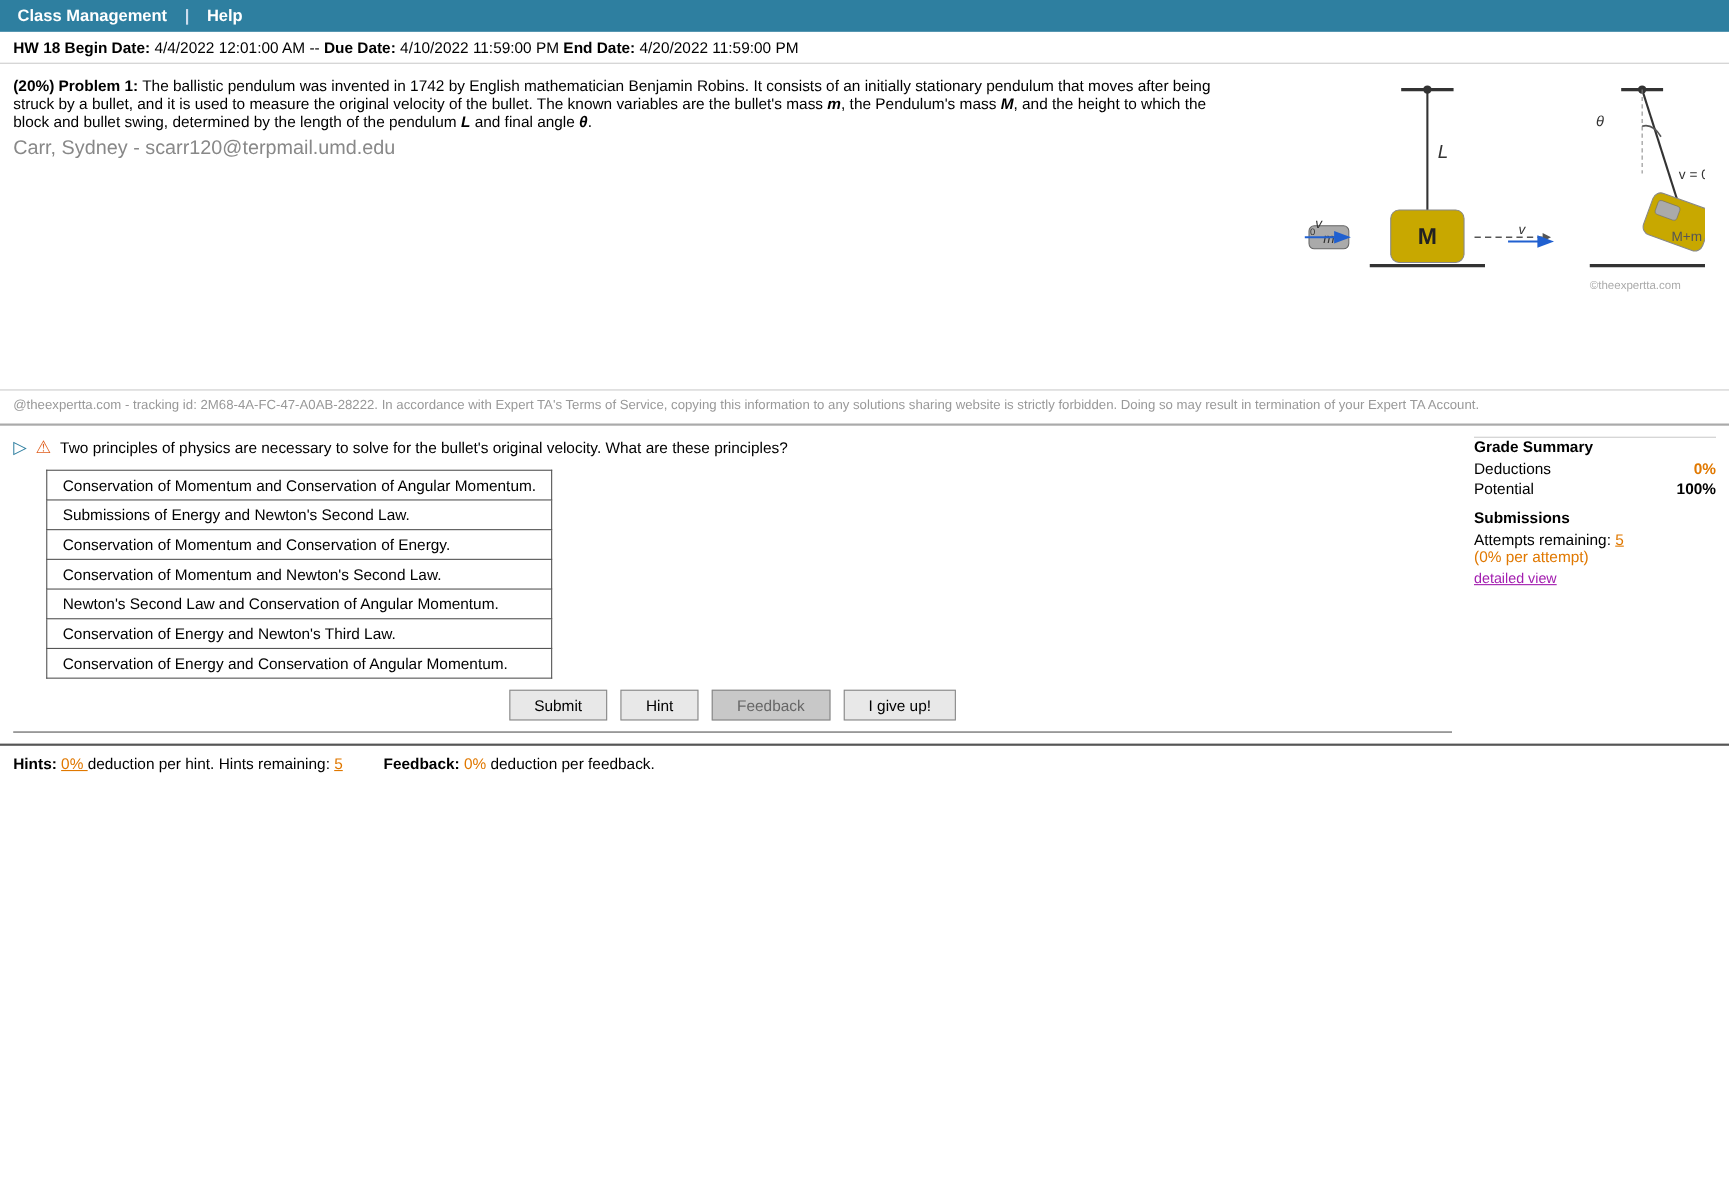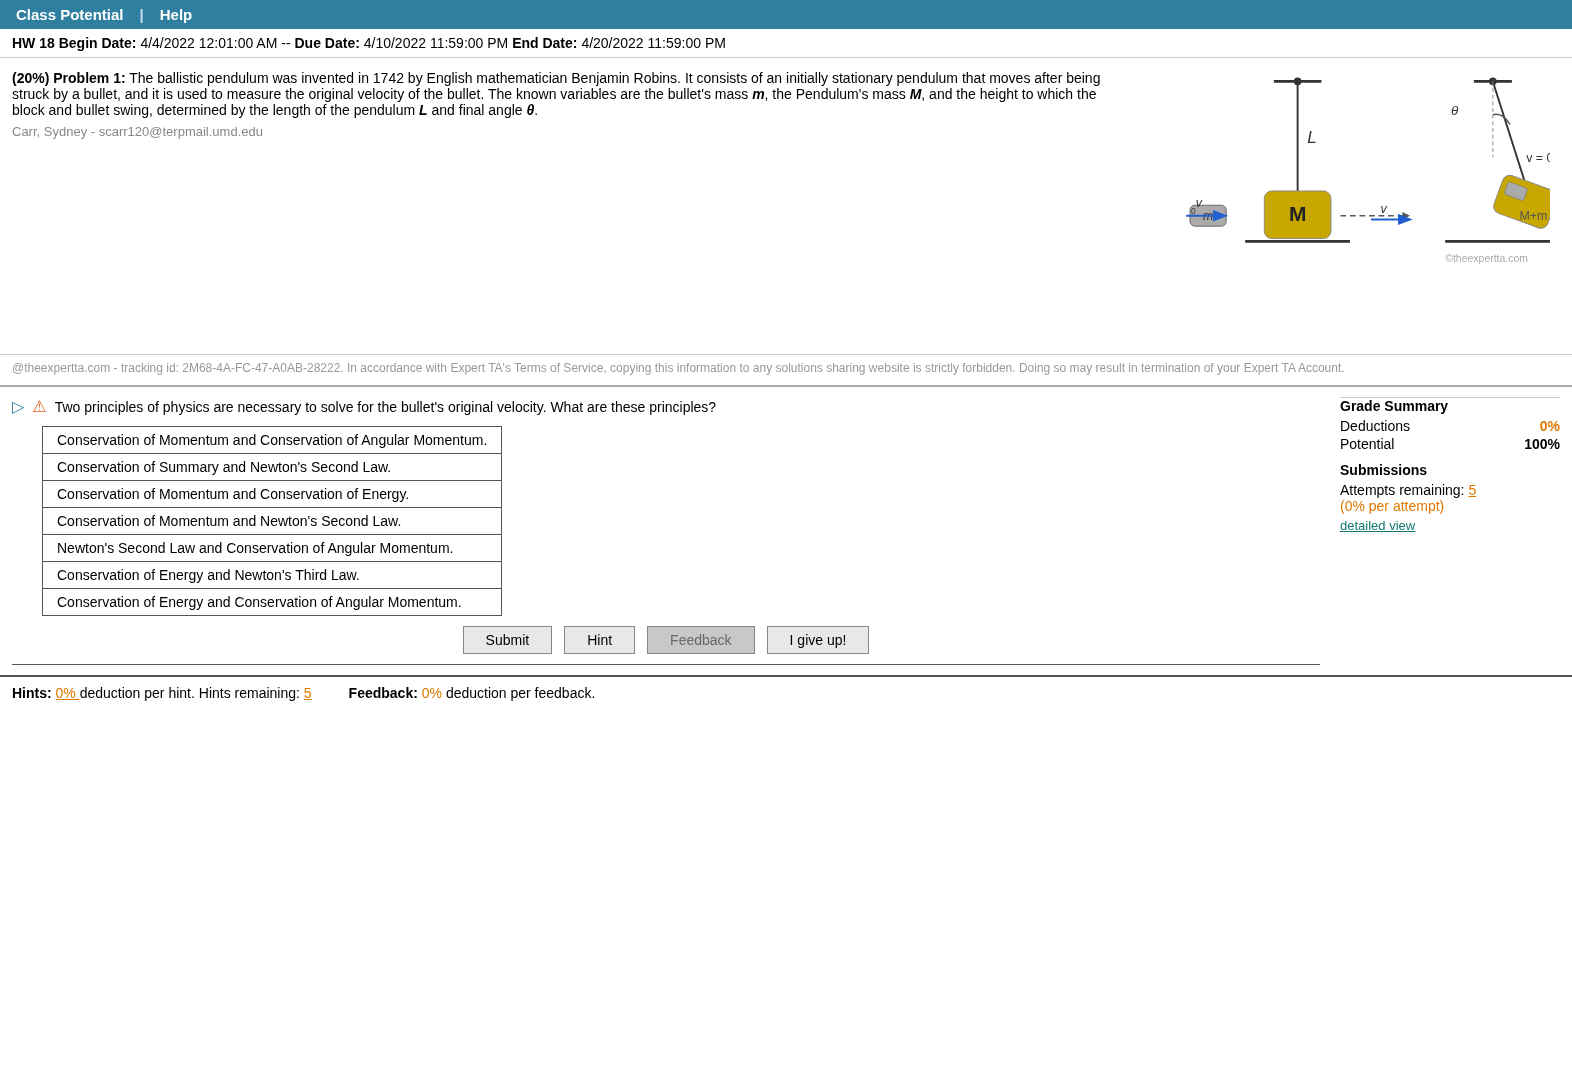--- a/index.html
+++ b/index.html
@@ -28,21 +28,21 @@
 
     
     #problem-area {
       display: flex;
       padding: 12px 12px 4px 12px;
       border-bottom: 1px solid #ccc;
       gap: 12px;
       justify-content: center;
     }
     #problem-text { flex: 1; }
-    #problem-text .student-info { color: #888; font-size: 13px; margin-top: 6px; }
+    #problem-text .student-info { color: #888; font-size: 18px; margin-top: 6px; }
     #problem-diagram { width: 420px; display: flex; flex-direction: column; align-items: center; }
 
     
     #tracking-info {
       color: #999;
       font-size: 12px;
       padding: 6px 12px 10px 12px;
       border-bottom: 2px solid #aaa;
     }
 
@@ -87,21 +87,21 @@
     #grade-summary { border-top: 1px solid #ccc; }
     .grade-title { font-weight: bold; margin-bottom: 4px; }
     .grade-row { display: flex; justify-content: space-between; margin: 2px 0; }
     .grade-row .val-orange { color: #e07800; font-weight: bold; }
     .grade-row .val-black { font-weight: bold; }
 
     .submissions-title { font-weight: bold; margin-top: 10px; margin-bottom: 4px; }
     .attempts-line { font-size: 14px; }
     .attempts-line .orange-link { color: #e07800; text-decoration: underline; cursor: pointer; }
     .attempts-line .orange-text { color: #e07800; }
-    .detailed-view { color: #0f766e; text-decoration: underline; cursor: pointer; font-size: 13px; margin-top: 4px; }
+    .detailed-view { color: #a21caf; text-decoration: underline; cursor: pointer; font-size: 13px; margin-top: 4px; }
 
     
     #buttons-row {
       display: flex;
       justify-content: center;
       gap: 12px;
       padding: 10px 0 10px 0;
       border-bottom: 1px solid #555;
     }
     .btn {
@@ -131,21 +131,21 @@
     .diagram-svg { width: 400px; height: 280px; }
 
     
     .var { font-style: italic; }
     .bold { font-weight: bold; }
   </style>
 </head>
 <body>
 
 <div id="top-nav">
-  <span>Class Potential</span>
+  <span>Class Management</span>
   <span class="separator">|</span>
   <span>Help</span>
 </div>
 
 <div id="hw-header">
   <span class="bold">HW 18</span>
   <span class="bold"> Begin Date: </span><span>4/4/2022 12:01:00 AM</span>
   <span> -- </span>
   <span class="bold">Due Date: </span><span>4/10/2022 11:59:00 PM</span>
   <span class="bold"> End Date: </span><span>4/20/2022 11:59:00 PM</span>
@@ -238,21 +238,21 @@
       <span class="play-icon">▷</span>
       <span class="warning-icon">⚠</span>
       <span>Two principles of physics are necessary to solve for the bullet's original velocity. What are these principles?</span>
     </div>
     <table class="choices-table">
       <tbody id="choices-body">
           <tr>
             <td>Conservation of Momentum and Conservation of Angular Momentum.</td>
           </tr>
           <tr>
-            <td>Conservation of Summary and Newton's Second Law.</td>
+            <td>Submissions of Energy and Newton's Second Law.</td>
           </tr>
           <tr>
             <td>Conservation of Momentum and Conservation of Energy.</td>
           </tr>
           <tr>
             <td>Conservation of Momentum and Newton's Second Law.</td>
           </tr>
           <tr>
             <td>Newton's Second Law and Conservation of Angular Momentum.</td>
           </tr>

